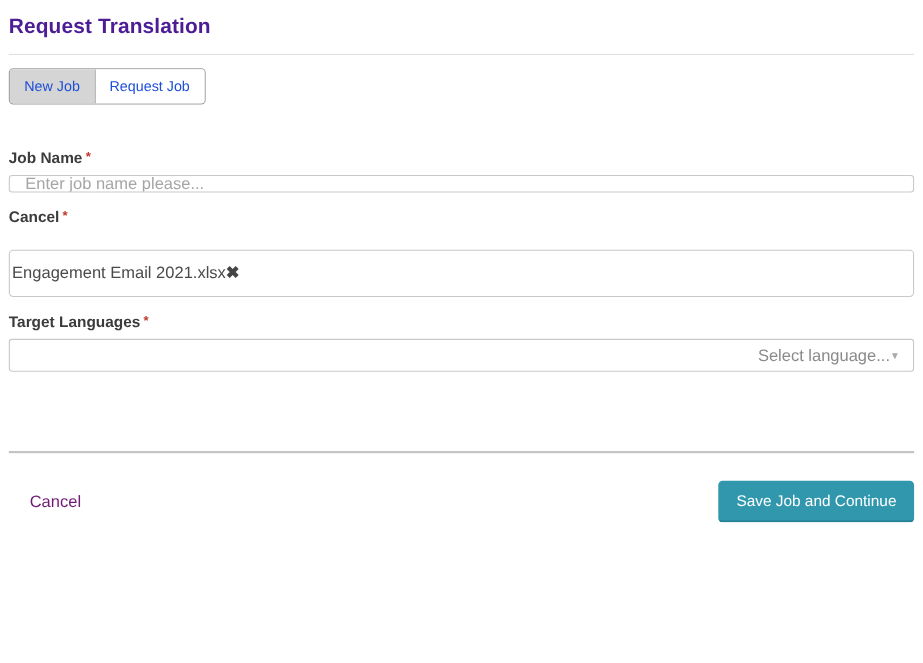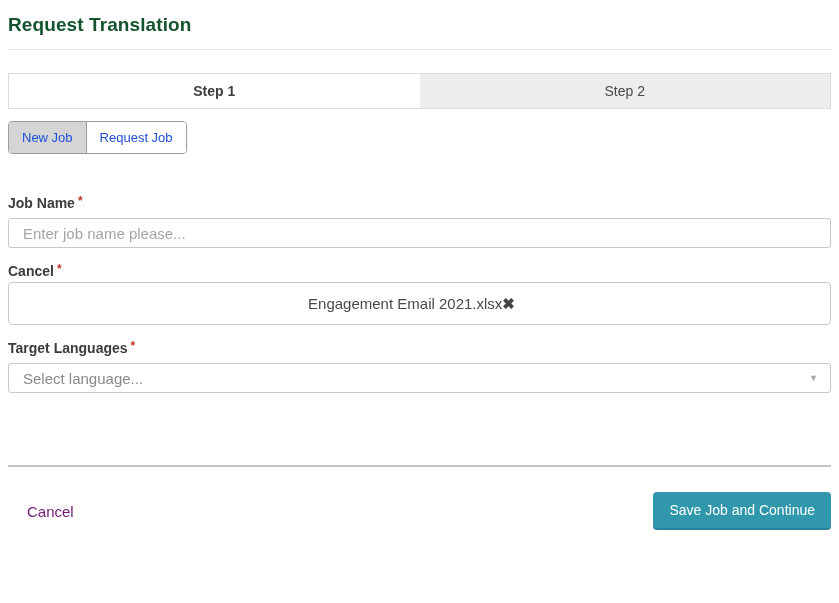--- a/index.html
+++ b/index.html
@@ -2,21 +2,21 @@
 <html><head>
 <meta charset="utf-8">
 <style>
   * { box-sizing: border-box; margin: 0; padding: 0; }
   html, body { width: 839px; height: 603px; background: #fff; overflow: hidden; }
   body { font-family: "Liberation Sans", sans-serif; color: #3f3f3f; }
   .container { padding: 0 8px; }
 
   
   .page-header { padding: 14px 0 13px 0; border-bottom: 1px solid #e0e0e0; }
-  .page-title { font-size: 19px; font-weight: 600; color: #14532d; letter-spacing: 0.1px; }
+  .page-title { font-size: 19px; font-weight: 600; color: #4c1d95; letter-spacing: 0.1px; }
 
   
   .steps { display: flex; height: 36px; margin-top: 23px; border: 1px solid #dcdcdc; position: relative; overflow: hidden; background: #fff; }
   .step { flex: 1; display: flex; align-items: center; justify-content: center; font-size: 14px; z-index: 2; }
   .step-active { background: #fff; font-weight: 700; color: #3f3f3f; }
   .step-inactive { background: #ededed; color: #4a4a4a; font-weight: 400; }
   .step-arrow { position: absolute; left: 50%; top: 3px; width: 28px; height: 28px;
     transform: translateX(-50%) rotate(45deg); background: #fff;
     border-top: 1px solid #dcdcdc; border-right: 1px solid #dcdcdc; z-index: 1; }
 
@@ -24,35 +24,35 @@
   .tab-group { display: inline-flex; margin-top: 12px; border: 1px solid #9e9e9e; border-radius: 4px; overflow: hidden; background: #fff; }
   .tab { padding: 8px 13px; font-size: 13px; color: #1d4ed8; background: #fff; cursor: pointer; white-space: nowrap; }
   .tab.active { background: #d5d5d5; }
   .tab + .tab { border-left: 1px solid #9e9e9e; }
 
   
   .form-group { margin-top: 14px; }
   .form-group.first { margin-top: 40px; }
   .field-label { font-size: 14px; font-weight: 700; color: #3b3b3b; }
   .req { color: #c0392b; font-size: 12px; font-weight: 700; vertical-align: top; margin-left: 3px; }
-  .text-input { display: block; width: 100%; height: 30px; margin-top: 6px; border: 1px solid #c9c9c9;
+  .text-input { display: block; width: 100%; height: 16px; margin-top: 6px; border: 1px solid #c9c9c9;
     border-radius: 3px; padding: 0 14px; font-size: 15px; color: #4a4a4a; outline: none;
     font-family: "Liberation Sans", sans-serif; }
   .text-input::placeholder { color: #a5a5a5; opacity: 1; }
 
-  .assets-box { display: flex; align-items: center; justify-content: center; height: 43px;
-    margin-top: 2px; border: 1px solid #c9c9c9; border-radius: 4px; padding: 0 18px 0 2px; background: #fff; }
+  .assets-box { display: flex; align-items: center; justify-content: flex-start; height: 43px;
+    margin-top: 20px; border: 1px solid #c9c9c9; border-radius: 4px; padding: 0 18px 0 2px; background: #fff; }
   .asset-name { font-size: 15px; color: #4a4a4a; }
   .asset-remove { font-size: 15px; color: #444; cursor: pointer; line-height: 1; font-weight: 700; }
 
   .textarea { display: block; width: 100%; height: 52px; margin-top: 6px; border: 1px solid #c4c4c4;
     border-radius: 2px; resize: none; padding: 6px 10px; font-size: 15px; color: #4a4a4a; outline: none;
     font-family: "Liberation Sans", sans-serif; }
 
-  .select-box { display: flex; align-items: center; justify-content: space-between; height: 30px;
+  .select-box { display: flex; align-items: center; justify-content: flex-end; height: 30px;
     margin-top: 6px; border: 1px solid #c9c9c9; border-radius: 3px; padding: 0 12px 0 14px;
     background: #fff; cursor: pointer; }
   .select-placeholder { font-size: 15px; color: #8a8a8a; }
   .select-caret { font-size: 9px; color: #a9a9a9; }
 
   
   .footer-divider { border-top: 2px solid #c4c4c4; margin-top: 72px; }
   .footer { display: flex; align-items: center; justify-content: space-between; margin-top: 25px; padding: 0 0 0 19px; }
   .cancel-link { color: #701a75; font-size: 15px; cursor: pointer; text-decoration: none; }
   .save-button { background: #3097ad; color: #fff; font-size: 14px; font-family: "Liberation Sans", sans-serif;
@@ -60,29 +60,20 @@
 </style>
 </head>
 <body>
 
 <div class="container">
 
   <div class="page-header">
     <div class="page-title">Request Translation</div>
   </div>
 
-  <div class="steps">
-    <div class="step step-active">
-      <span>Step 1</span>
-    </div>
-    <div class="step step-inactive">
-      <span>Step 2</span>
-    </div>
-    <div class="step-arrow"></div>
-  </div>
 
   <div class="tab-group">
     <div class="tab active">New Job</div>
     <div class="tab">Request Job</div>
   </div>
 
   <div class="form-group first">
     <label class="field-label"><span>Job Name</span><span class="req">*</span></label>
     <input class="text-input" type="text" placeholder="Enter job name please..." style="">
   </div>

